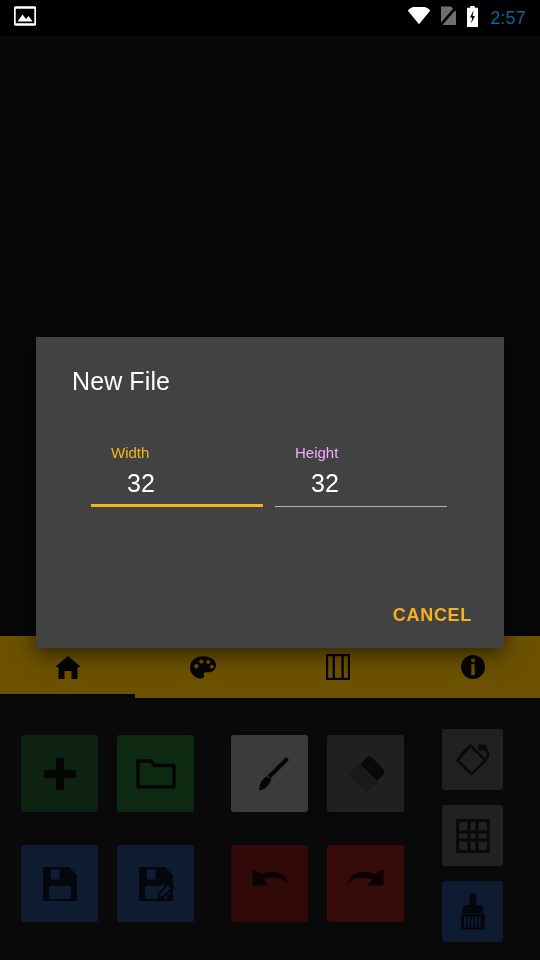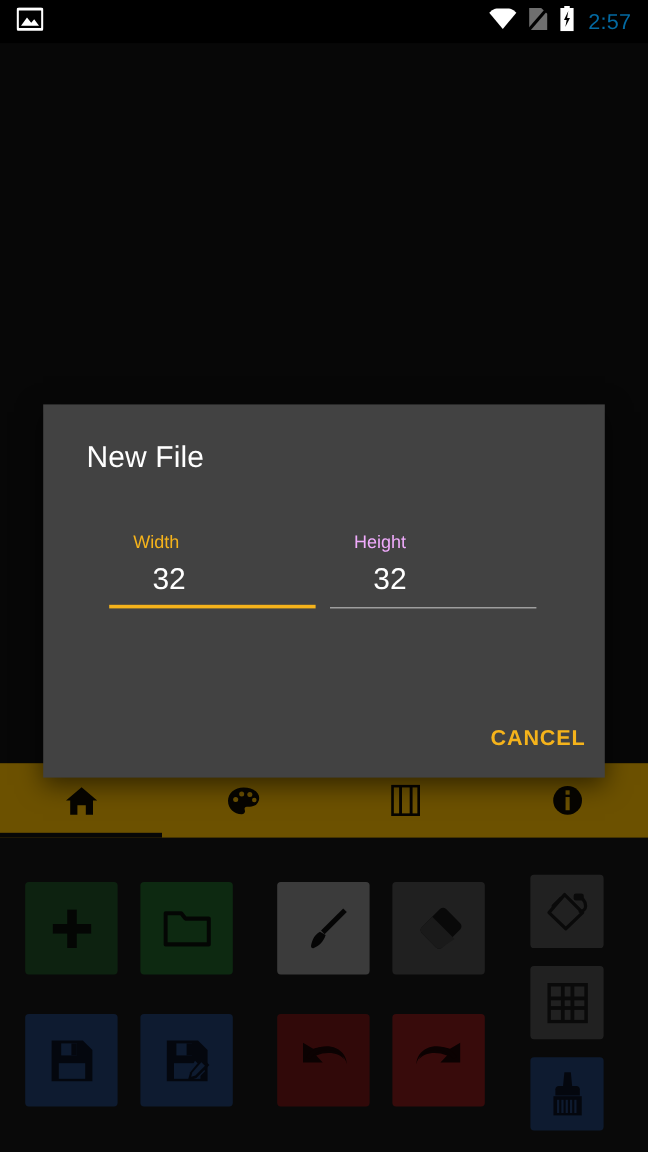--- a/index.html
+++ b/index.html
@@ -171,21 +171,21 @@
     position: absolute;
     left: 0;
     bottom: 0;
     width: 100%;
   }
   .field-underline.focused { height: 3px; background: #f5b31b; }
   .field-underline.unfocused { height: 1px; background: #b5b5b5; }
 
   #dialog-actions {
     position: absolute;
-    right: 4px;
+    right: 20px;
     bottom: 12px;
     display: flex;
     align-items: center;
     gap: 0;
     flex-direction: column;
   }
   .dlg-btn {
     color: #f5b31b;
     font-size: 18px;
     font-weight: bold;

